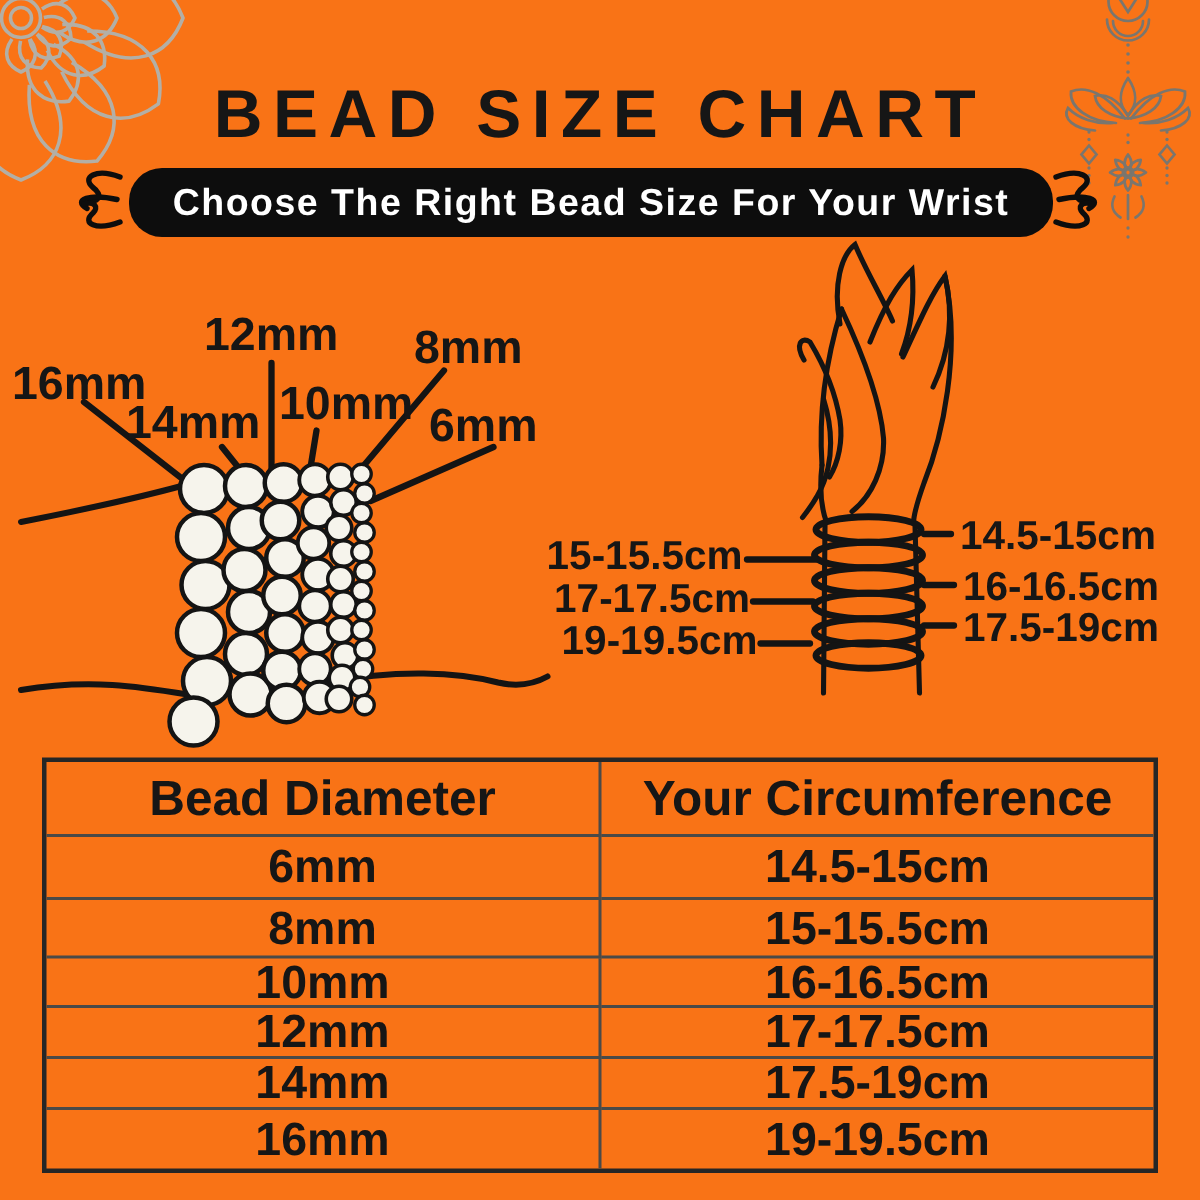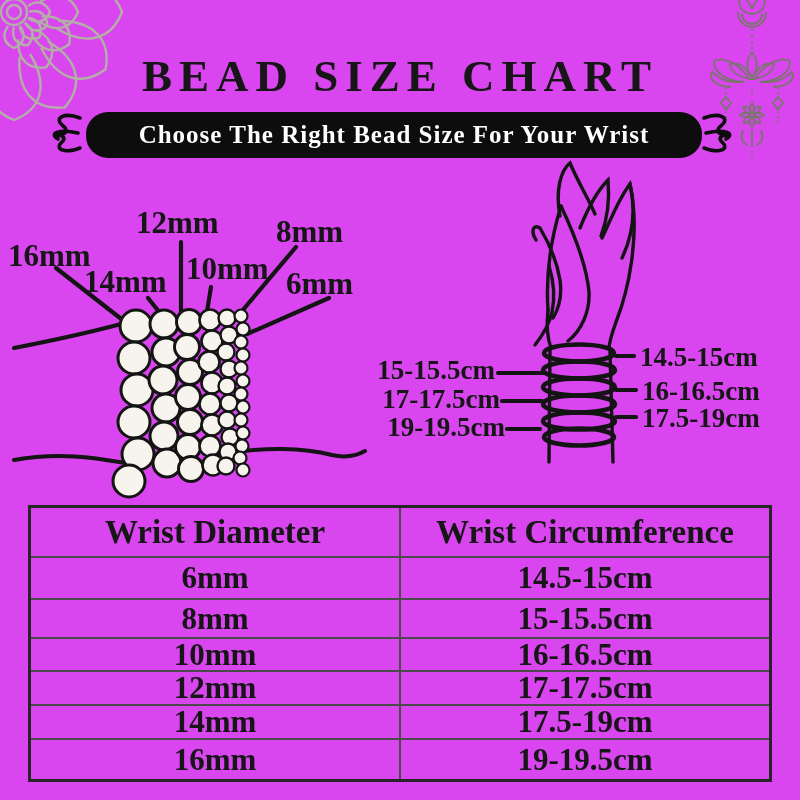--- a/index.html
+++ b/index.html
@@ -1,19 +1,19 @@
 <!DOCTYPE html>
 <html><head>
 <meta charset="utf-8">
 <style>
   html,body{margin:0;padding:0;}
   #stage{
     position:relative;width:800px;height:800px;overflow:hidden;
-    background:#d946ef;
-    font-family:Liberation Serif, serif;
+    background:#f97316;
+    font-family:Liberation Sans, sans-serif;
     color:#161616;
   }
   #title{
     position:absolute;left:0;top:50px;width:100%;
     text-align:center;font-size:45px;font-weight:bold;letter-spacing:7px;
   }
   #banner{
     position:absolute;left:86px;top:112px;width:616px;height:46px;
     background:#0d0d0d;border-radius:22px;
     display:flex;align-items:center;justify-content:center;
@@ -273,22 +273,22 @@
 
   <div class="wrist-label wl-left" style="right:305px;top:355px;">15-15.5cm</div>
   <div class="wrist-label wl-left" style="right:300px;top:384px;">17-17.5cm</div>
   <div class="wrist-label wl-left" style="right:295px;top:412px;">19-19.5cm</div>
 
   <div class="wrist-label" style="left:640px;top:342px;">14.5-15cm</div>
   <div class="wrist-label" style="left:642px;top:376px;">16-16.5cm</div>
   <div class="wrist-label" style="left:642px;top:403px;">17.5-19cm</div>
 
   <div id="size-table">
-    <div class="cell header col1">Wrist Diameter</div>
-    <div class="cell header">Wrist Circumference</div>
+    <div class="cell header col1">Bead Diameter</div>
+    <div class="cell header">Your Circumference</div>
 
     <div class="cell body col1">6mm</div>
     <div class="cell body">14.5-15cm</div>
 
     <div class="cell body col1">8mm</div>
     <div class="cell body">15-15.5cm</div>
 
     <div class="cell body col1">10mm</div>
     <div class="cell body">16-16.5cm</div>
 

